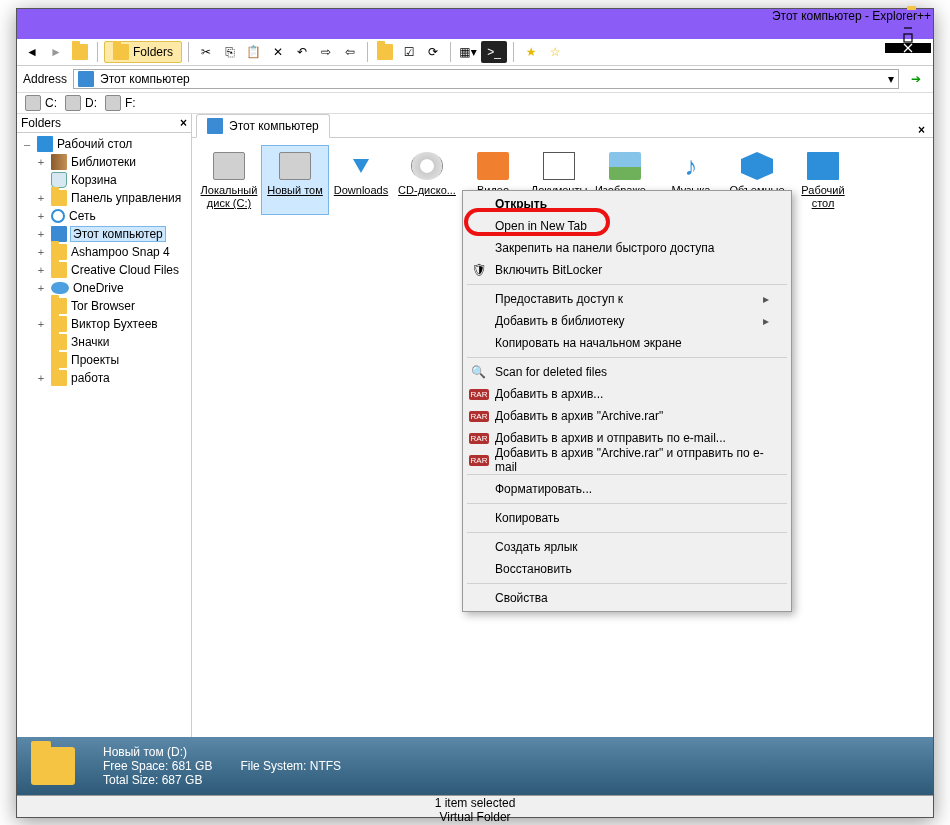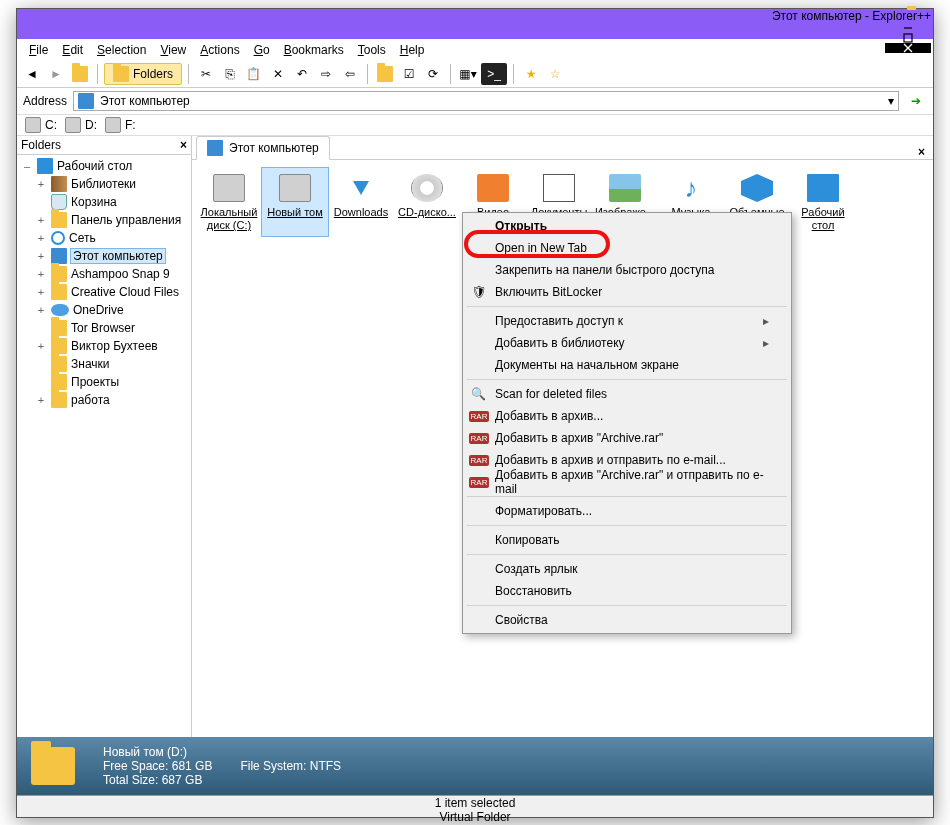--- a/index.html
+++ b/index.html
@@ -89,31 +89,20 @@
         </svg>
       </div>
     <div class="winbtn close">
         <svg width="10" height="10">
           <line x1="1" y1="1" x2="9" y2="9"></line>
           <line x1="9" y1="1" x2="1" y2="9"></line>
         </svg>
       </div>
   </div>
 
-  <div class="menubar" id="menubar">
-      <span><u>F</u>ile</span>
-      <span><u>E</u>dit</span>
-      <span><u>S</u>election</span>
-      <span><u>V</u>iew</span>
-      <span><u>A</u>ctions</span>
-      <span><u>G</u>o</span>
-      <span><u>B</u>ookmarks</span>
-      <span><u>T</u>ools</span>
-      <span><u>H</u>elp</span>
-    </div>
 
   <div class="toolbar">
     <div class="tbtn">◄</div>
     <div class="tbtn" style="opacity:.4">►</div>
     <div class="tbtn">
         <span class="mi mi-fold"></span>
       </div>
     <div class="tbsep"></div>
     <div class="tbtn folders">
         <span class="mi mi-fold"></span>
@@ -190,21 +179,21 @@
             <span class="txt">Сеть</span>
           </div>
           <div class="node pad1 sel">
             <span class="tw">+</span>
             <span class="mi mi-pc"></span>
             <span class="txt">Этот компьютер</span>
           </div>
           <div class="node pad1">
             <span class="tw">+</span>
             <span class="mi mi-fold"></span>
-            <span class="txt">Ashampoo Snap 9</span>
+            <span class="txt">Ashampoo Snap 4</span>
           </div>
           <div class="node pad1">
             <span class="tw">+</span>
             <span class="mi mi-fold"></span>
             <span class="txt">Creative Cloud Files</span>
           </div>
           <div class="node pad1">
             <span class="tw">+</span>
             <span class="mi mi-cloud"></span>
             <span class="txt">OneDrive</span>
@@ -325,21 +314,21 @@
             <div class="csep"></div>
             <div class="ci">
               <span>Предоставить доступ к</span>
               <span class="arr">▸</span>
             </div>
             <div class="ci">
               <span>Добавить в библиотеку</span>
               <span class="arr">▸</span>
             </div>
             <div class="ci">
-              <span>Документы на начальном экране</span>
+              <span>Копировать на начальном экране</span>
             </div>
             <div class="csep"></div>
             <div class="ci">
               <span class="cico">🔍</span>
               <span>Scan for deleted files</span>
             </div>
             <div class="ci">
               <span class="cico">
                 <span style="background:#b03030;color:#fff;font-size:8px;padding:1px 2px;border-radius:2px">RAR</span>
               </span>

